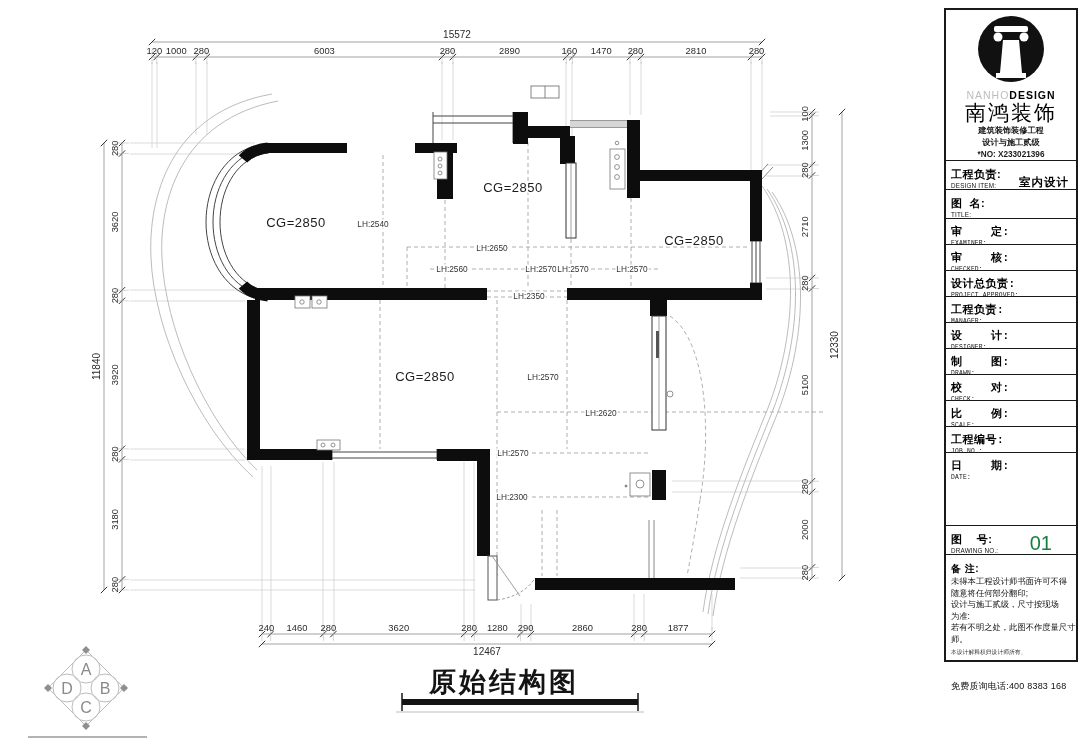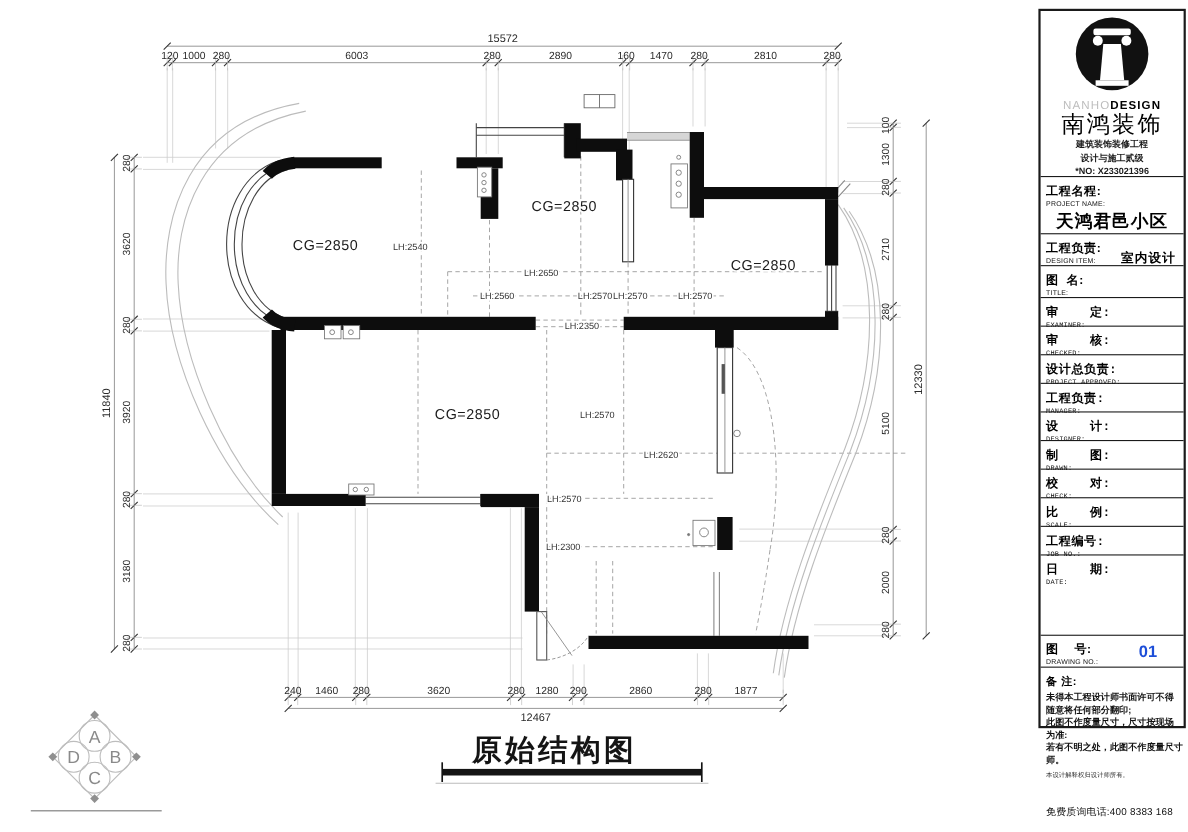--- a/index.html
+++ b/index.html
@@ -20,23 +20,23 @@
   .lbl-cn{font-size:11px;font-weight:700;letter-spacing:.5px;color:#000;white-space:pre;}
   .lbl-en{font-size:6.3px;color:#111;letter-spacing:.2px;margin-top:0px;white-space:nowrap;}
   .sec-project{height:54px;}
   .project-value{font-size:16px;font-weight:700;text-align:center;letter-spacing:1px;margin-top:2px;color:#000;}
   .sec-item{height:35px;}
   .item-value{position:absolute;right:7px;top:14px;font-size:11.5px;font-weight:700;letter-spacing:1px;color:#000;}
   .sec-titlefield{height:101px;}
   .rows{display:contents;}
   .sec-row{height:26px;font-family:Liberation Mono, monospace;}
   .sec-dno{height:30px;margin-top:47px;}
-  .dno-value{position:absolute;right:24px;top:6px;font-size:15px;font-weight:700;color:#1d4ed8;}
+  .dno-value{position:absolute;right:24px;top:6px;font-size:20px;font-weight:400;color:#15803d;}
   .sec-notes{flex:1;}
-  .note-line{font-size:8.3px;font-weight:700;line-height:1.4;color:#111;white-space:nowrap;}
+  .note-line{font-size:8.3px;font-weight:400;line-height:1.4;color:#111;white-space:nowrap;}
   .fine{font-size:5.8px;color:#333;margin-top:2px;white-space:nowrap;}
   .hotline{font-size:9px;font-weight:400;margin-top:23px;letter-spacing:.2px;color:#111;white-space:nowrap;}
 </style>
 </head>
 <body>
 
 <div class="sheet">
 
 <svg id="plan" width="944" height="756" viewBox="0 0 944 756">
 
@@ -396,25 +396,20 @@
       <path d="M-8 -11 L8 -11 L11 22 L-11 22 Z" fill="#fff"></path>
       <rect x="-15" y="22" width="30" height="5" fill="#fff"></rect>
     </svg>
     <div class="brand-en"><span class="lt">NANHO</span><span class="bd">DESIGN</span></div>
     <div class="brand-cn">南鸿装饰</div>
     <div class="cert">建筑装饰装修工程</div>
     <div class="cert">设计与施工贰级</div>
     <div class="cert">*NO: X233021396</div>
   </div>
 
-  <div class="sec sec-project">
-    <span class="lbl-cn">工程名程:</span>
-    <div class="lbl-en">PROJECT NAME:</div>
-    <div class="project-value">天鸿君邑小区</div>
-  </div>
 
   <div class="sec sec-item">
     <span class="lbl-cn">工程负责:</span>
     <div class="lbl-en">DESIGN ITEM:</div>
     <div class="item-value">室内设计</div>
   </div>
 
   <div class="sec sec-titlefield">
     <span class="lbl-cn">图  名:</span>
     <div class="lbl-en">TITLE:</div>
@@ -426,21 +421,21 @@
     <span class="lbl-cn">图    号:</span>
     <div class="lbl-en">DRAWING NO.:</div>
     <div class="dno-value">01</div>
   </div>
 
   <div class="sec sec-notes">
     <span class="lbl-cn" style="font-size:10px">备 注:</span>
     <div id="note-lines">
           <div class="note-line">未得本工程设计师书面许可不得</div>
           <div class="note-line">随意将任何部分翻印;</div>
-          <div class="note-line">此图不作度量尺寸，尺寸按现场</div>
+          <div class="note-line">设计与施工贰级，尺寸按现场</div>
           <div class="note-line">为准:</div>
           <div class="note-line">若有不明之处，此图不作度量尺寸</div>
           <div class="note-line">师。</div>
         </div>
     <div class="fine">本设计解释权归设计师所有。</div>
     <div class="hotline">免费质询电话:400 8383 168</div>
   </div>
 </div>
 
 </div>

